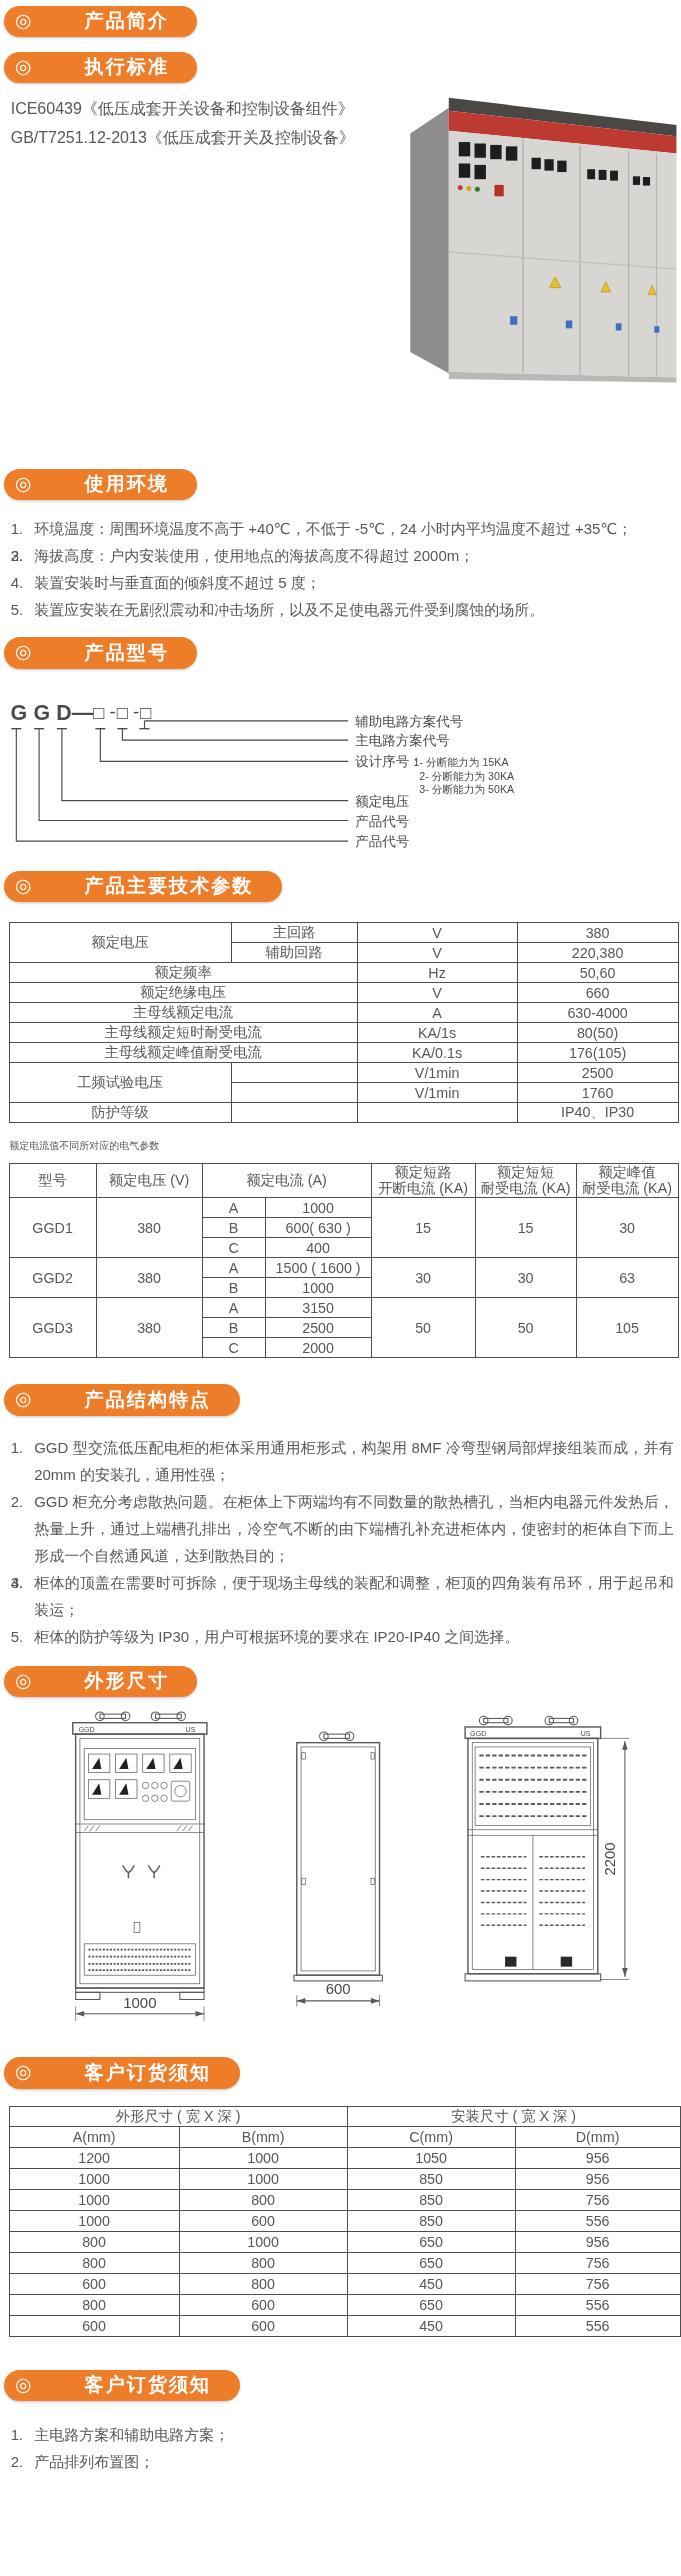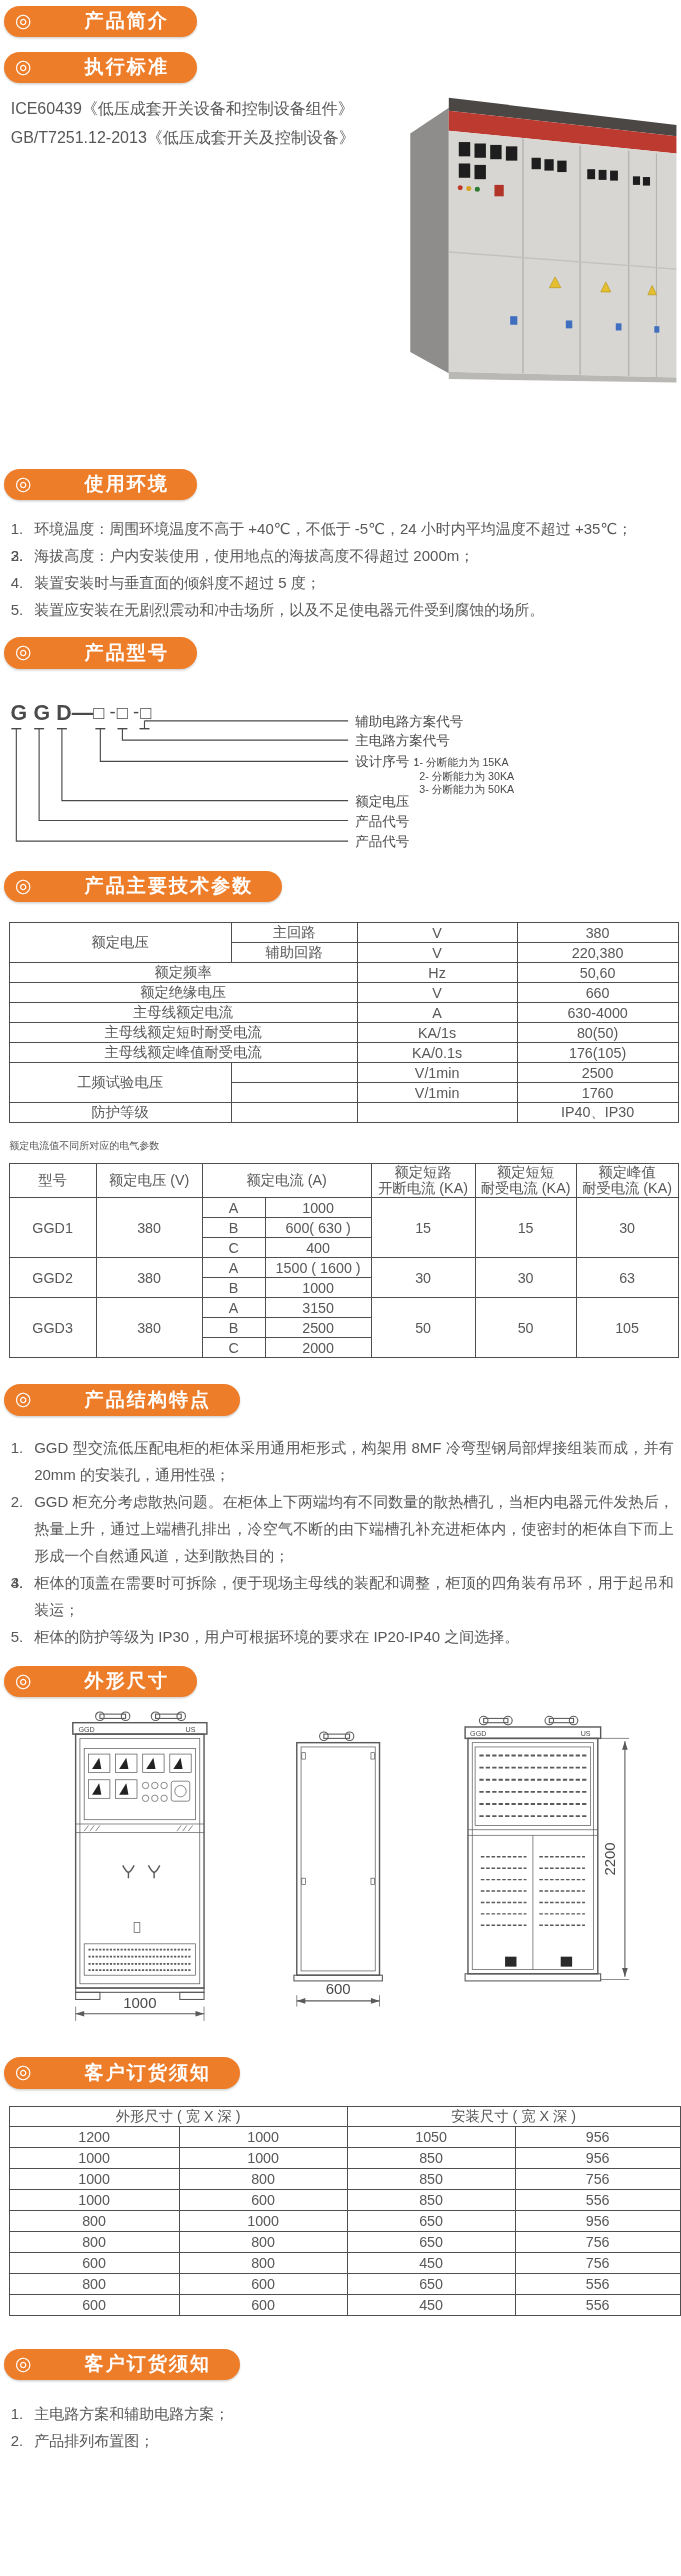--- a/index.html
+++ b/index.html
@@ -498,20 +498,26 @@
         <col style="width:168px">
         <col style="width:168px">
         <col style="width:165px">
       </colgroup>
     <tbody>
         <tr class="gh">
       <td colspan="2">外形尺寸 ( 宽 X 深 )</td>
       <td colspan="2">安装尺寸 ( 宽 X 深 )</td>
     </tr>
     <tr>
+      <td>A(mm)</td>
+      <td>B(mm)</td>
+      <td>C(mm)</td>
+      <td>D(mm)</td>
+    </tr>
+    <tr>
       <td>1200</td>
       <td>1000</td>
       <td>1050</td>
       <td>956</td>
     </tr>
     <tr>
       <td>1000</td>
       <td>1000</td>
       <td>850</td>
       <td>956</td>

